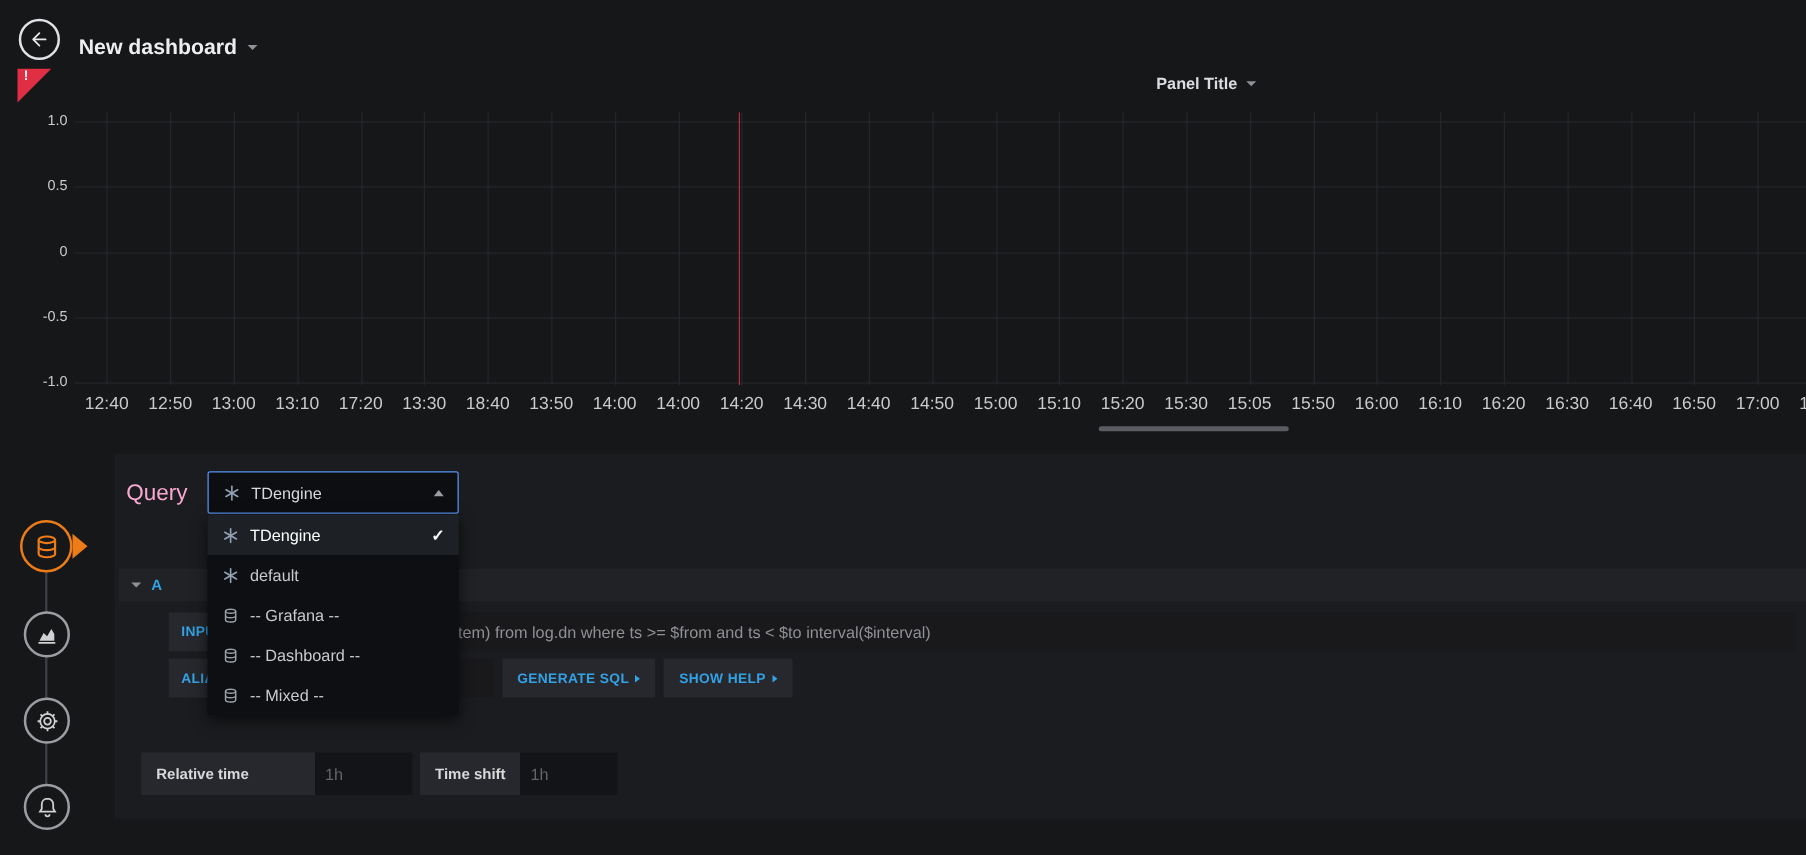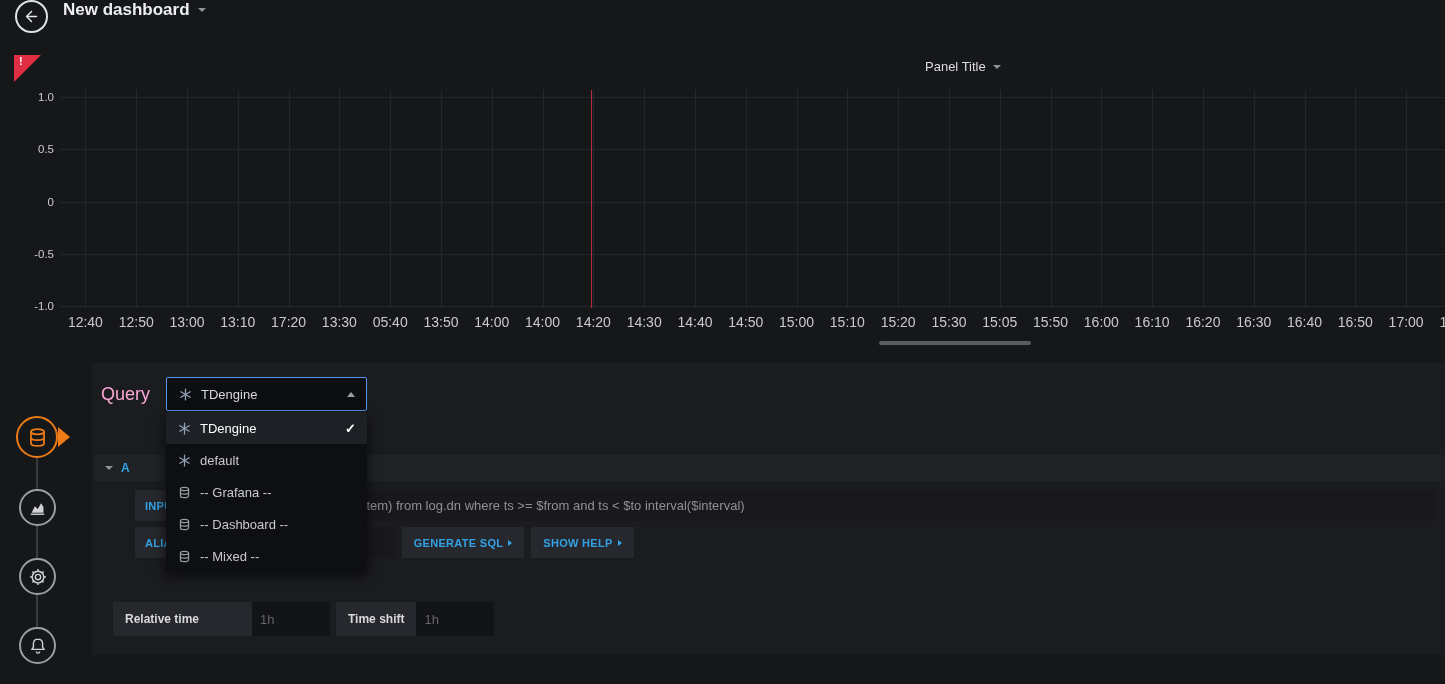--- a/index.html
+++ b/index.html
@@ -1,30 +1,30 @@
 <!DOCTYPE html>
 <html><head>
 <meta charset="utf-8">
 <style>
   *{margin:0;padding:0;box-sizing:border-box}
   html,body{background:#161719}
   .app{position:relative;width:1445px;height:684px;background:#161719;overflow:hidden;
        font-family:"Liberation Sans",sans-serif;color:#d8d9da}
 
   
-  .header{position:absolute;left:0;top:0;width:100%;height:48px;display:flex;align-items:flex-start;padding-left:15px;gap:15px}
+  .header{position:absolute;left:0;top:0;width:100%;height:48px;display:flex;align-items:flex-end;padding-left:15px;gap:15px}
   .back-btn{width:33px;height:33px;border:2px solid #dfe2e5;border-radius:50%;display:flex;align-items:center;justify-content:center;background:transparent;cursor:pointer}
   .dash-title{font-size:17px;font-weight:bold;color:#eceef0;display:flex;align-items:center;gap:8px;cursor:pointer}
   .caret-down{width:0;height:0;border-left:4px solid transparent;border-right:4px solid transparent;border-top:4px solid #8e9196}
 
   
   .panel{position:absolute;left:14px;top:55px;width:1431px;height:288px}
   .corner-error{position:absolute;left:0;top:0;width:0;height:0;border-top:27px solid #e02f44;border-right:27px solid transparent}
   .corner-bang{position:absolute;left:5px;top:1px;color:#fff;font-size:11px;font-weight:bold;line-height:11px}
-  .panel-title{position:absolute;left:911px;top:4px;display:flex;align-items:center;gap:7px;font-size:13px;font-weight:normal;color:#dcdde0;cursor:pointer}
+  .panel-title{position:absolute;left:911px;top:4px;display:flex;align-items:center;gap:7px;font-size:13px;font-weight:bold;color:#dcdde0;cursor:pointer}
   .vgrid{position:absolute;left:46px;top:35px;width:1423px;height:218px;display:flex}
   .vcell{flex:0 0 50.8px;position:relative}
   .vline{position:absolute;left:50%;top:0;width:1px;height:100%;background:#25262a}
   .hgrid{position:absolute;left:46px;top:42px;width:1423px}
   .hrow{height:52.25px;border-top:1px solid #25262a}
   .ylabels{position:absolute;left:0;top:42px;width:40px}
   .yrow{height:52.25px;position:relative}
   .ylab{position:absolute;right:0;top:0;transform:translateY(-50%);font-size:11.5px;color:#c9cacc;white-space:nowrap}
   .redline{position:absolute;left:577px;top:35px;width:1px;height:218px;background:rgba(224,47,68,.8)}
   .xlabels{position:absolute;left:46px;top:259px;width:1423px;display:flex}
@@ -208,21 +208,21 @@
         </div>
     </div>
     <div class="redline"></div>
     <div class="xlabels">
       <span class="xlab">12:40</span>
         <span class="xlab">12:50</span>
         <span class="xlab">13:00</span>
         <span class="xlab">13:10</span>
         <span class="xlab">17:20</span>
         <span class="xlab">13:30</span>
-        <span class="xlab">05:40</span>
+        <span class="xlab">18:40</span>
         <span class="xlab">13:50</span>
         <span class="xlab">14:00</span>
         <span class="xlab">14:00</span>
         <span class="xlab">14:20</span>
         <span class="xlab">14:30</span>
         <span class="xlab">14:40</span>
         <span class="xlab">14:50</span>
         <span class="xlab">15:00</span>
         <span class="xlab">15:10</span>
         <span class="xlab">15:20</span>

